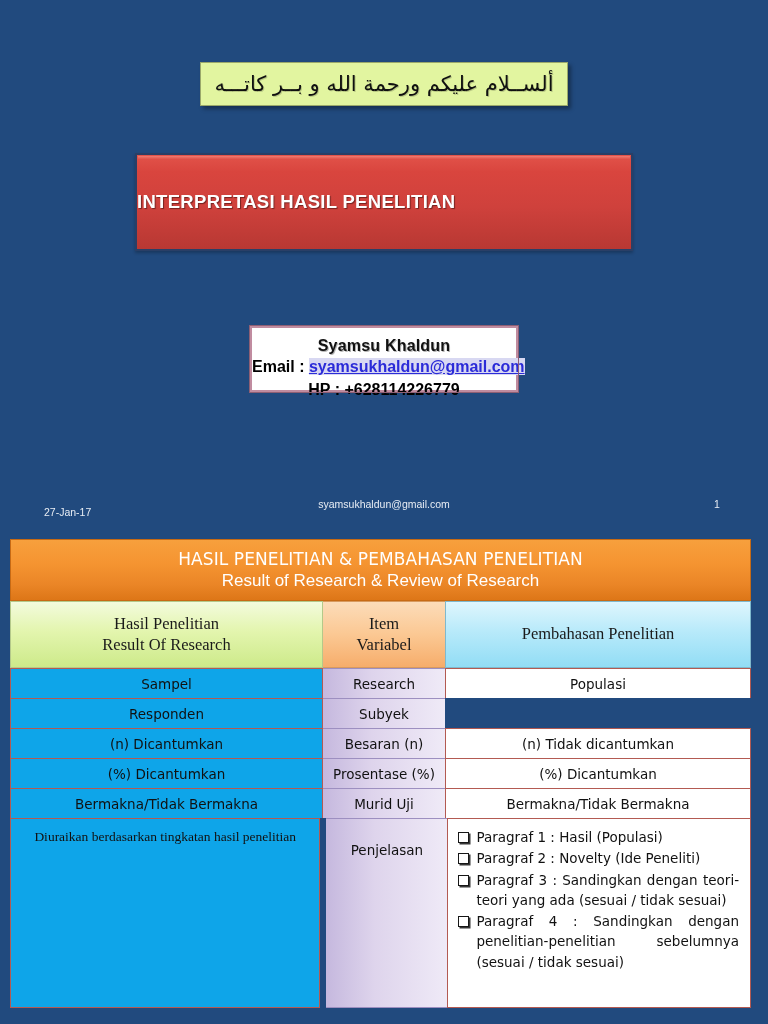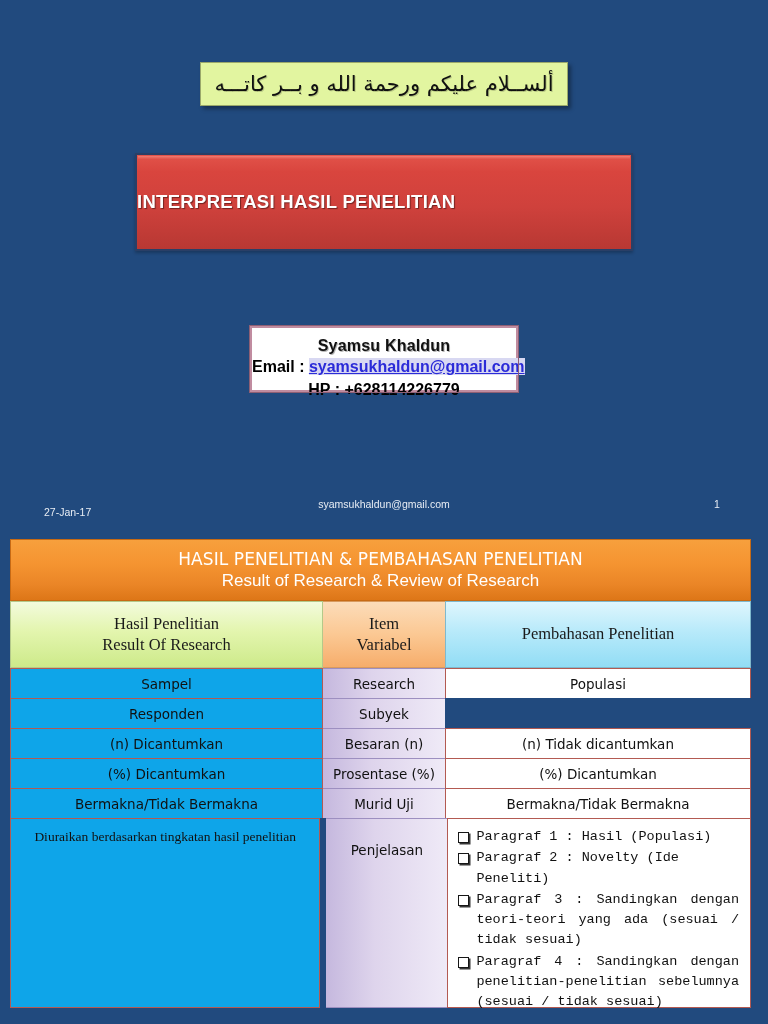--- a/index.html
+++ b/index.html
@@ -284,21 +284,20 @@
   }
   #last-row .cell-mid {
     padding-top: 23px;
     justify-content: center;
     margin-left: 6px;
   }
   #last-row .cell-right {
     display: block;
     padding: 8px 11px 0 10px;
     text-align: left;
-    font-family: Liberation Mono, monospace;
   }
 
   .bullet-item {
     display: flex;
     align-items: flex-start;
     font-size: 13.5px;
     line-height: 1.5;
     color: #111111;
     margin-bottom: 1px;
   }

